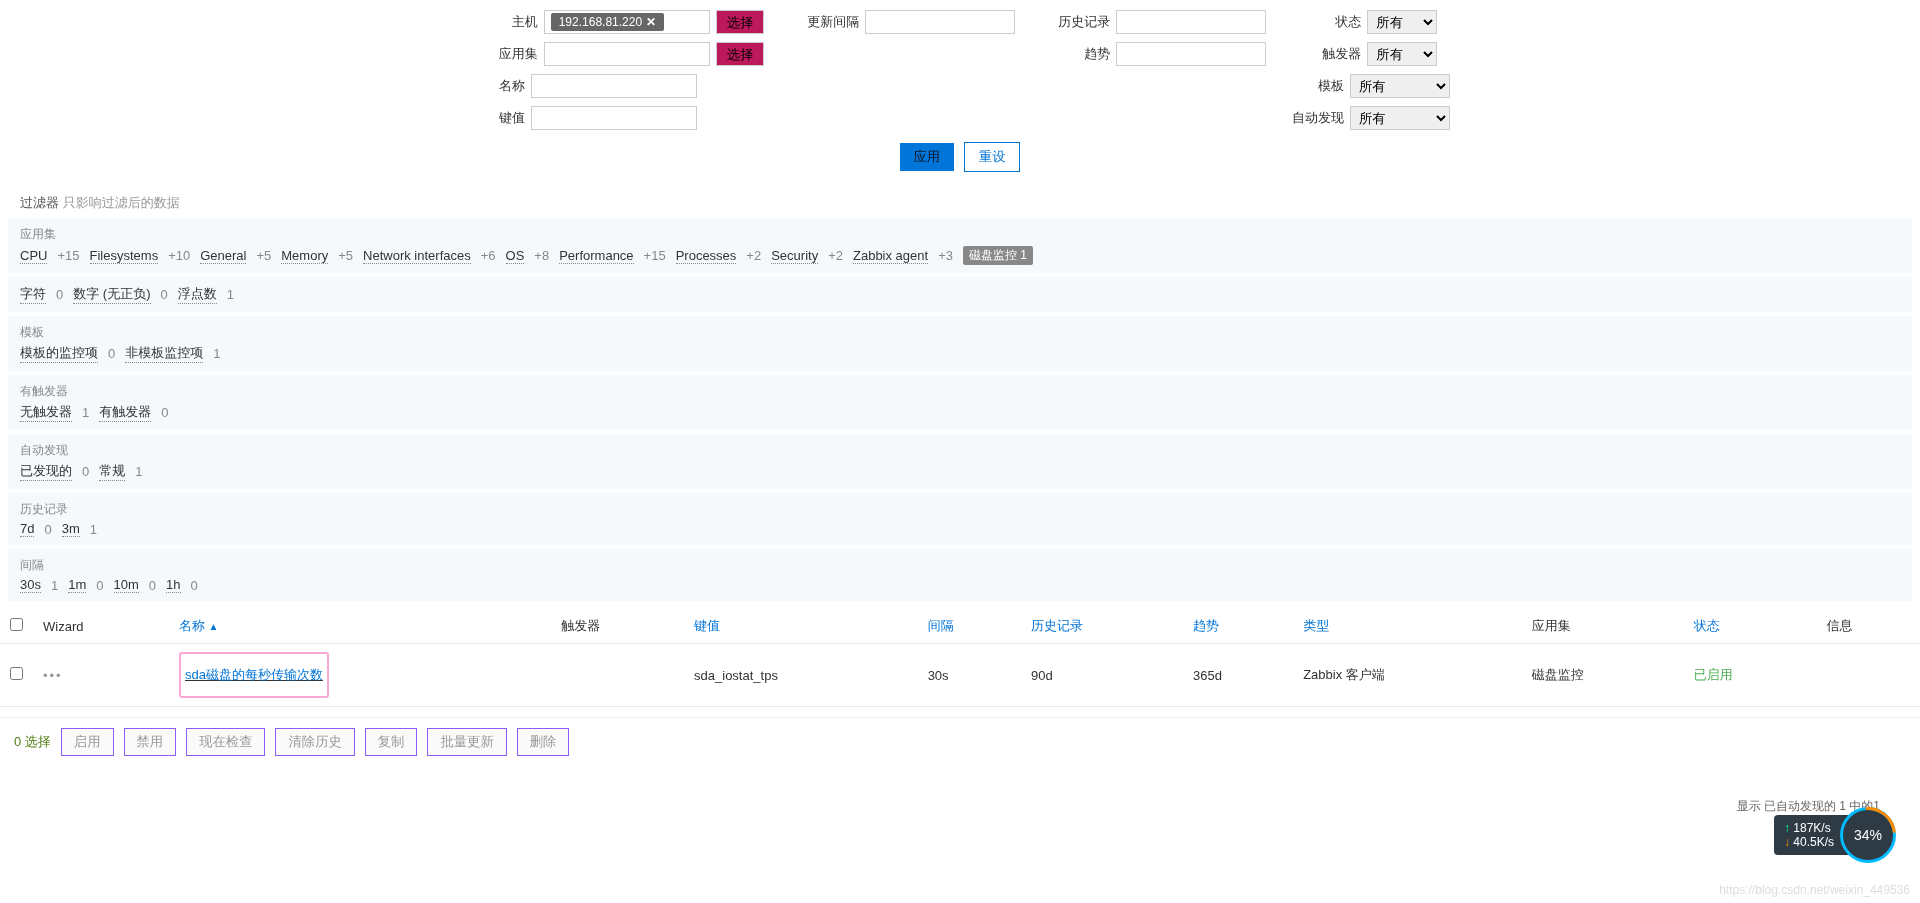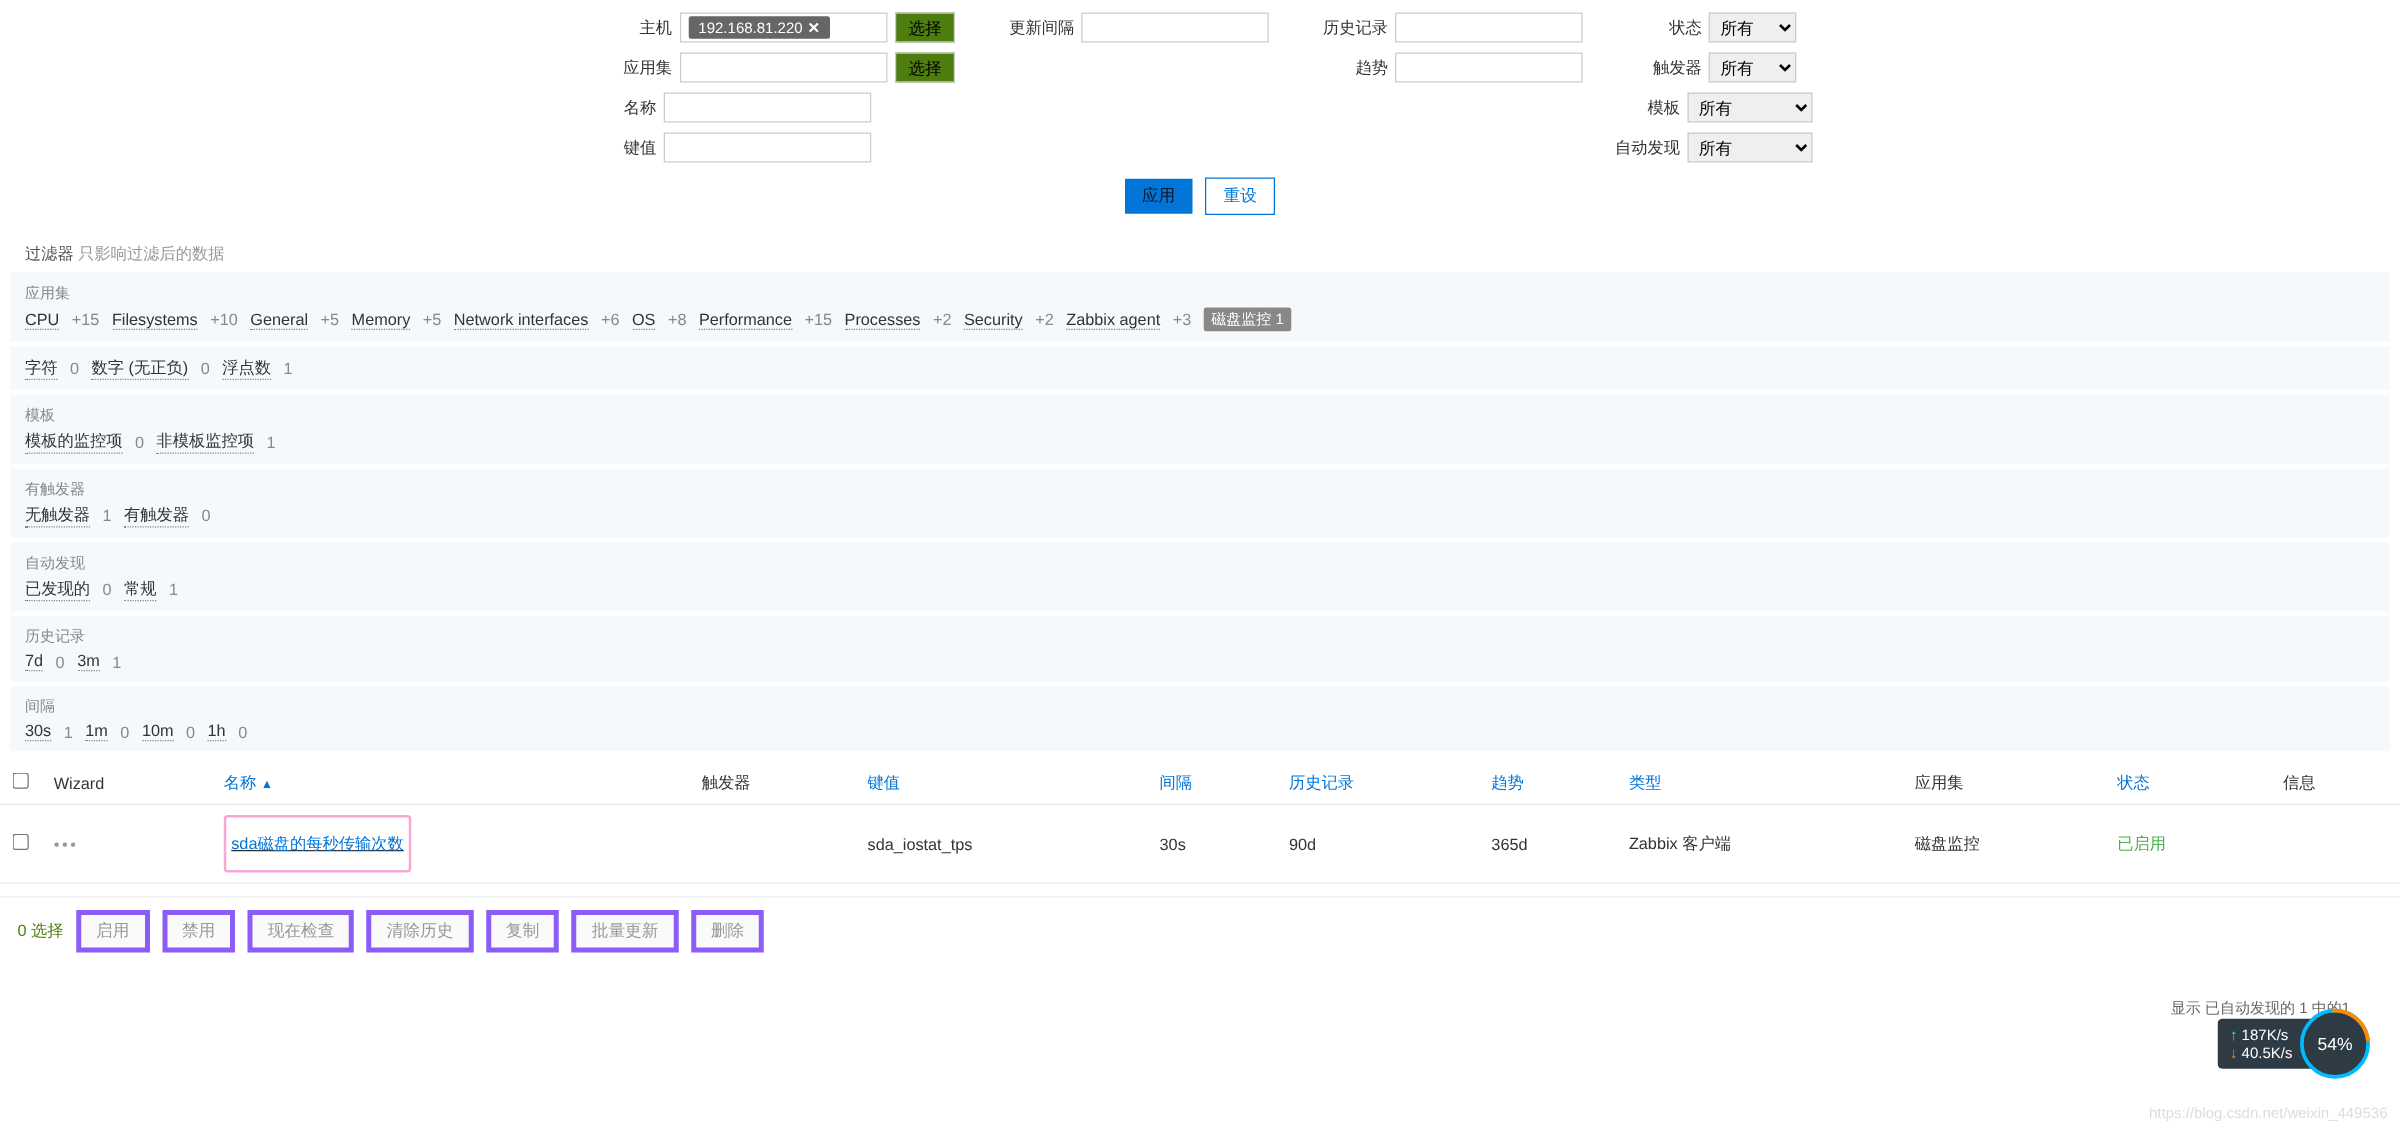--- a/index.html
+++ b/index.html
@@ -6,21 +6,21 @@
 body { font-family: Arial, sans-serif; font-size: 13px; color: #333; background: #fff; }
 
 .filter-form { padding: 10px 20px; }
 .filter-row { display: flex; justify-content: center; gap: 40px; margin-bottom: 8px; }
 .filter-group { display: flex; align-items: center; gap: 6px; }
 .filter-label { text-align: right; min-width: 55px; color: #333; }
 .filter-input { border: 1px solid #ccc; height: 24px; padding: 2px 6px; width: 150px; }
 .filter-input.host { width: 166px; }
 .host-tag { background: #666; color: #fff; padding: 2px 8px; border-radius: 2px; display: inline-flex; align-items: center; gap: 4px; font-size: 12px; }
 .host-tag .x { cursor: pointer; font-weight: bold; }
-.btn-select { border: 1px solid #ccc; background: #4d7c0f; padding: 3px 10px; cursor: pointer; height: 24px; }
+.btn-select { border: 1px solid #ccc; background: #be185d; padding: 3px 10px; cursor: pointer; height: 24px; }
 select.filter-select { border: 1px solid #ccc; height: 24px; padding: 2px 4px; width: 100px; }
 .filter-buttons { text-align: center; margin: 12px 0; }
 .btn-apply { background: #0275d8; color: #0f172a; border: none; padding: 5px 14px; cursor: pointer; margin-right: 6px; }
 .btn-reset { background: #fff; color: #0275d8; border: 1px solid #0275d8; padding: 5px 14px; cursor: pointer; }
 
 .subfilter { background: #f5f9fc; padding: 8px 12px; margin: 4px 8px; }
 .subfilter-title { color: #555; margin-bottom: 6px; }
 .subfilter-hint { color: #999; }
 .subfilter-label { color: #888; font-size: 12px; display: block; margin-bottom: 3px; }
 .subfilter-items { display: flex; flex-wrap: wrap; gap: 10px; align-items: center; }
@@ -41,21 +41,21 @@
 input[type=checkbox] { cursor: pointer; }
 
 .floating-widget { position: fixed; right: 24px; bottom: 40px; display: flex; align-items: center; }
 .speed-box { background: #2e3b44; color: #fff; padding: 6px 10px; border-radius: 4px; font-size: 12px; margin-right: -16px; padding-right: 22px; }
 .speed-up::before { content: '↑ '; color: #0f9; }
 .speed-down::before { content: '↓ '; color: #ff8c00; }
 .gauge { width: 56px; height: 56px; border-radius: 50%; background: #2e3b44; display: flex; align-items: center; justify-content: center; color: #fff; font-size: 14px; border: 3px solid #0bf; position: relative; z-index: 2; }
 .gauge::after { content: ''; position: absolute; inset: -3px; border-radius: 50%; border: 3px solid transparent; border-top-color: #ff8c00; transform: rotate(40deg); }
 
 .footer-bar { padding: 10px 14px; display: flex; gap: 10px; align-items: center; margin-top: 10px; border-top: 1px solid #eee;}
-.footer-bar button { border: 4px solid #8b5cf6; background: #fafafa; color: #999; padding: 4px 12px; cursor: not-allowed; }
+.footer-bar button { border: 1px solid #8b5cf6; background: #fafafa; color: #999; padding: 4px 12px; cursor: not-allowed; }
 .sel-count { color: #4d7c0f; }
 .summary-text { position: fixed; right: 40px; bottom: 88px; color: #666; font-size: 12px;}
 .watermark { position: fixed; right: 10px; bottom: 6px; color: #ddd; font-size: 12px; }
 </style>
 </head>
 <body>
 
 <div class="filter-form">
   <div class="filter-row">
     <div class="filter-group">
@@ -284,16 +284,16 @@
   <button>复制</button>
   <button>批量更新</button>
   <button>删除</button>
 </div>
 
 <div class="floating-widget">
   <div class="speed-box">
     <div class="speed-up">187K/s</div>
     <div class="speed-down">40.5K/s</div>
   </div>
-  <div class="gauge">54%</div>
+  <div class="gauge">34%</div>
 </div>
 
 <div class="watermark">https://blog.csdn.net/weixin_449536</div>
 
 </body></html>

